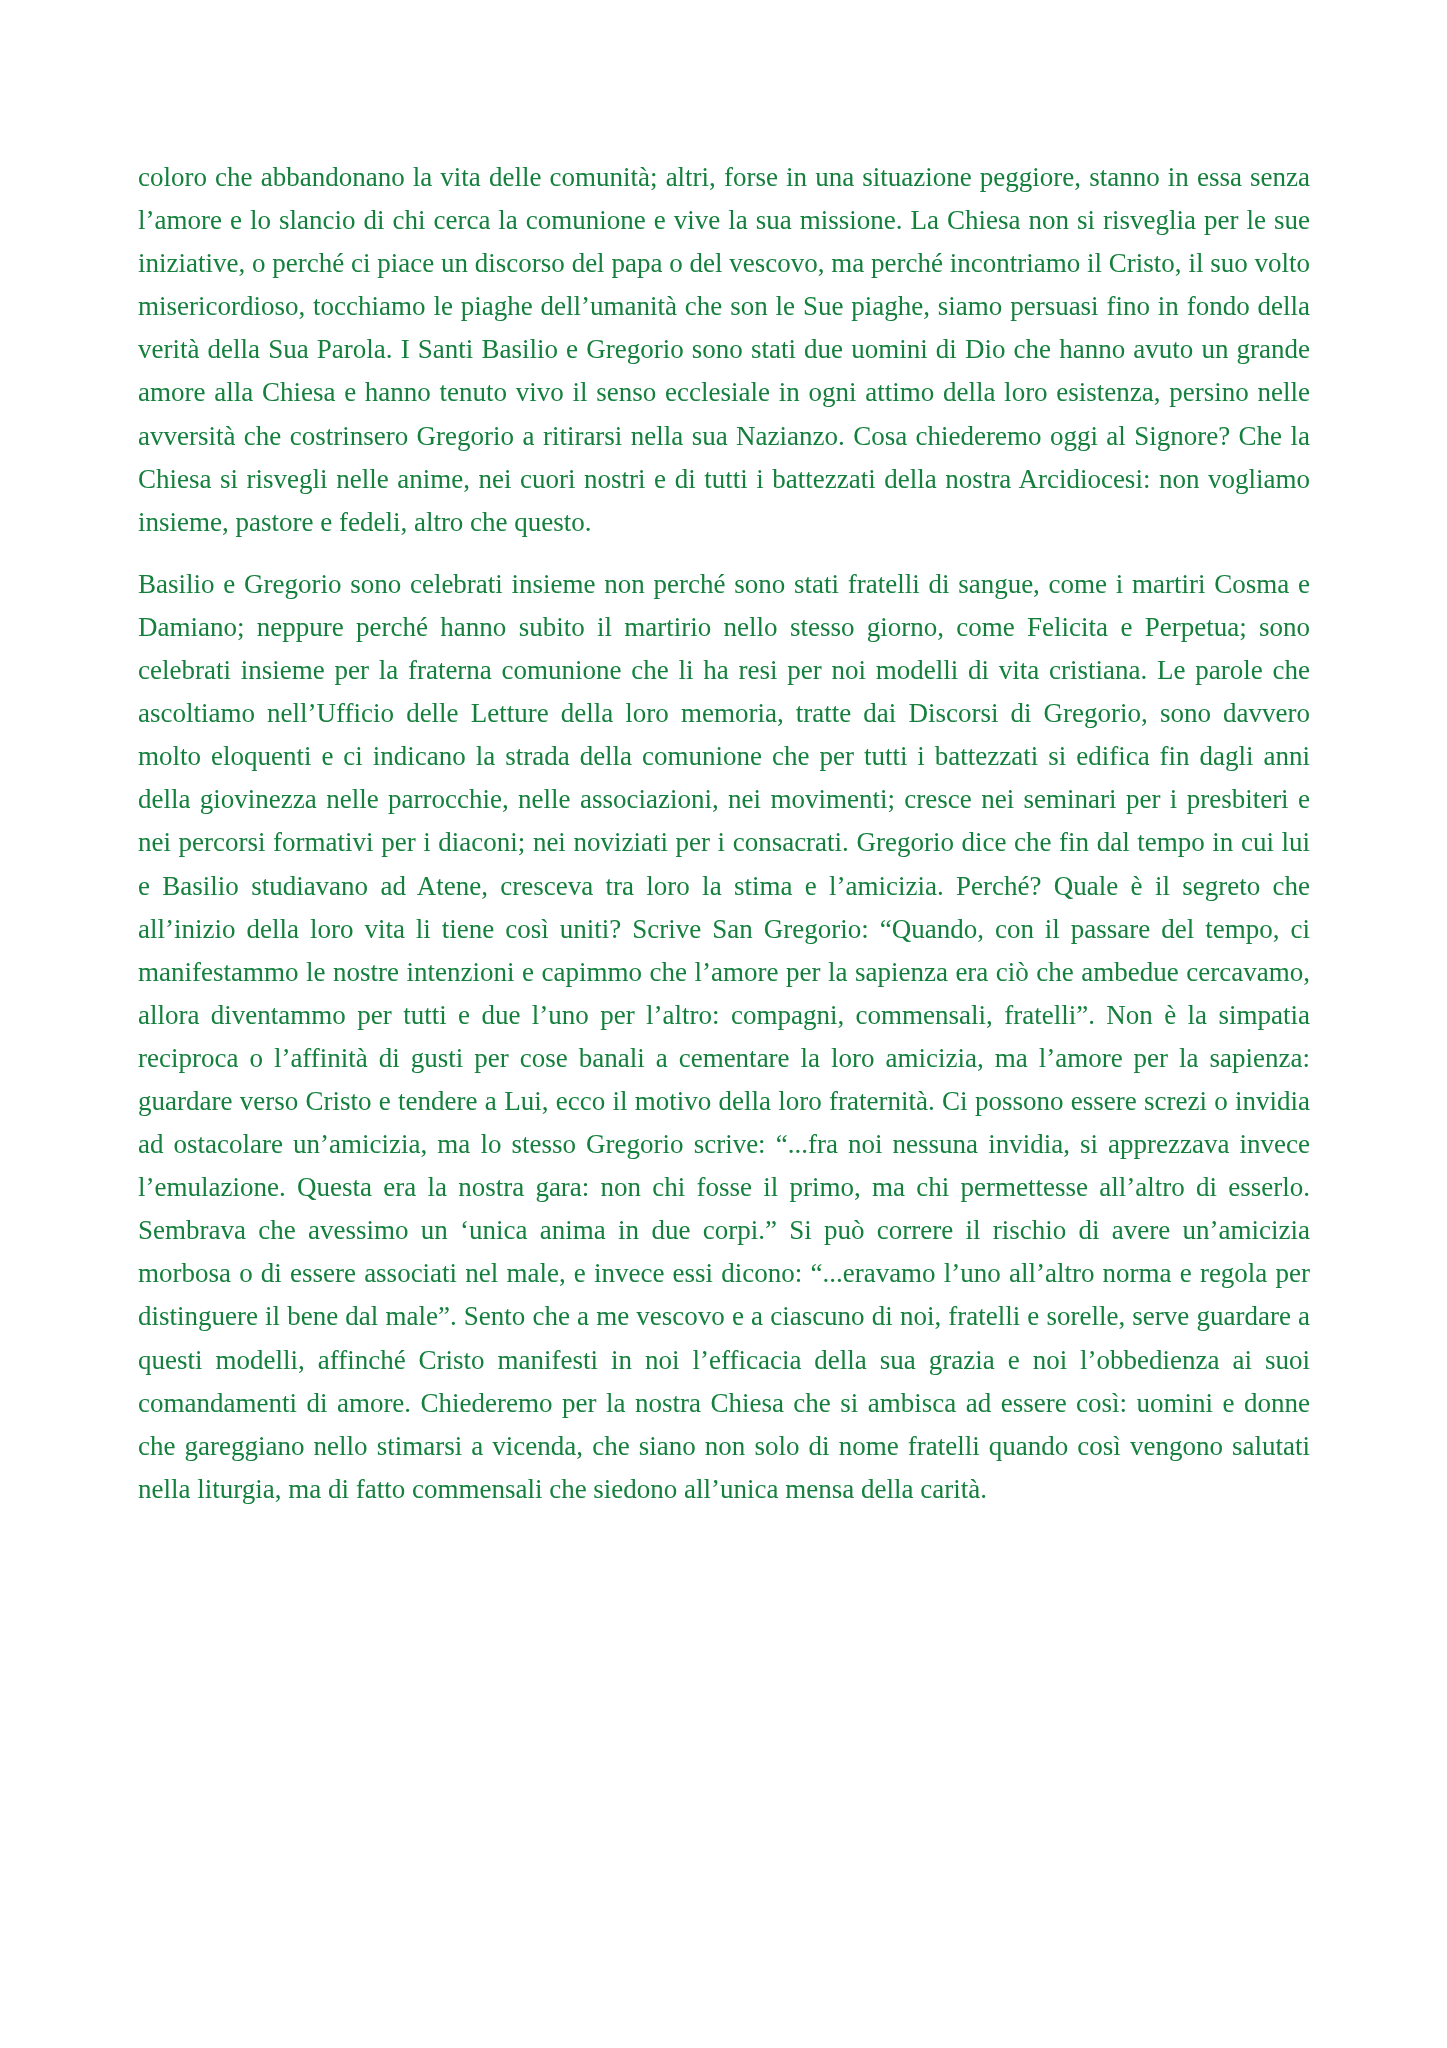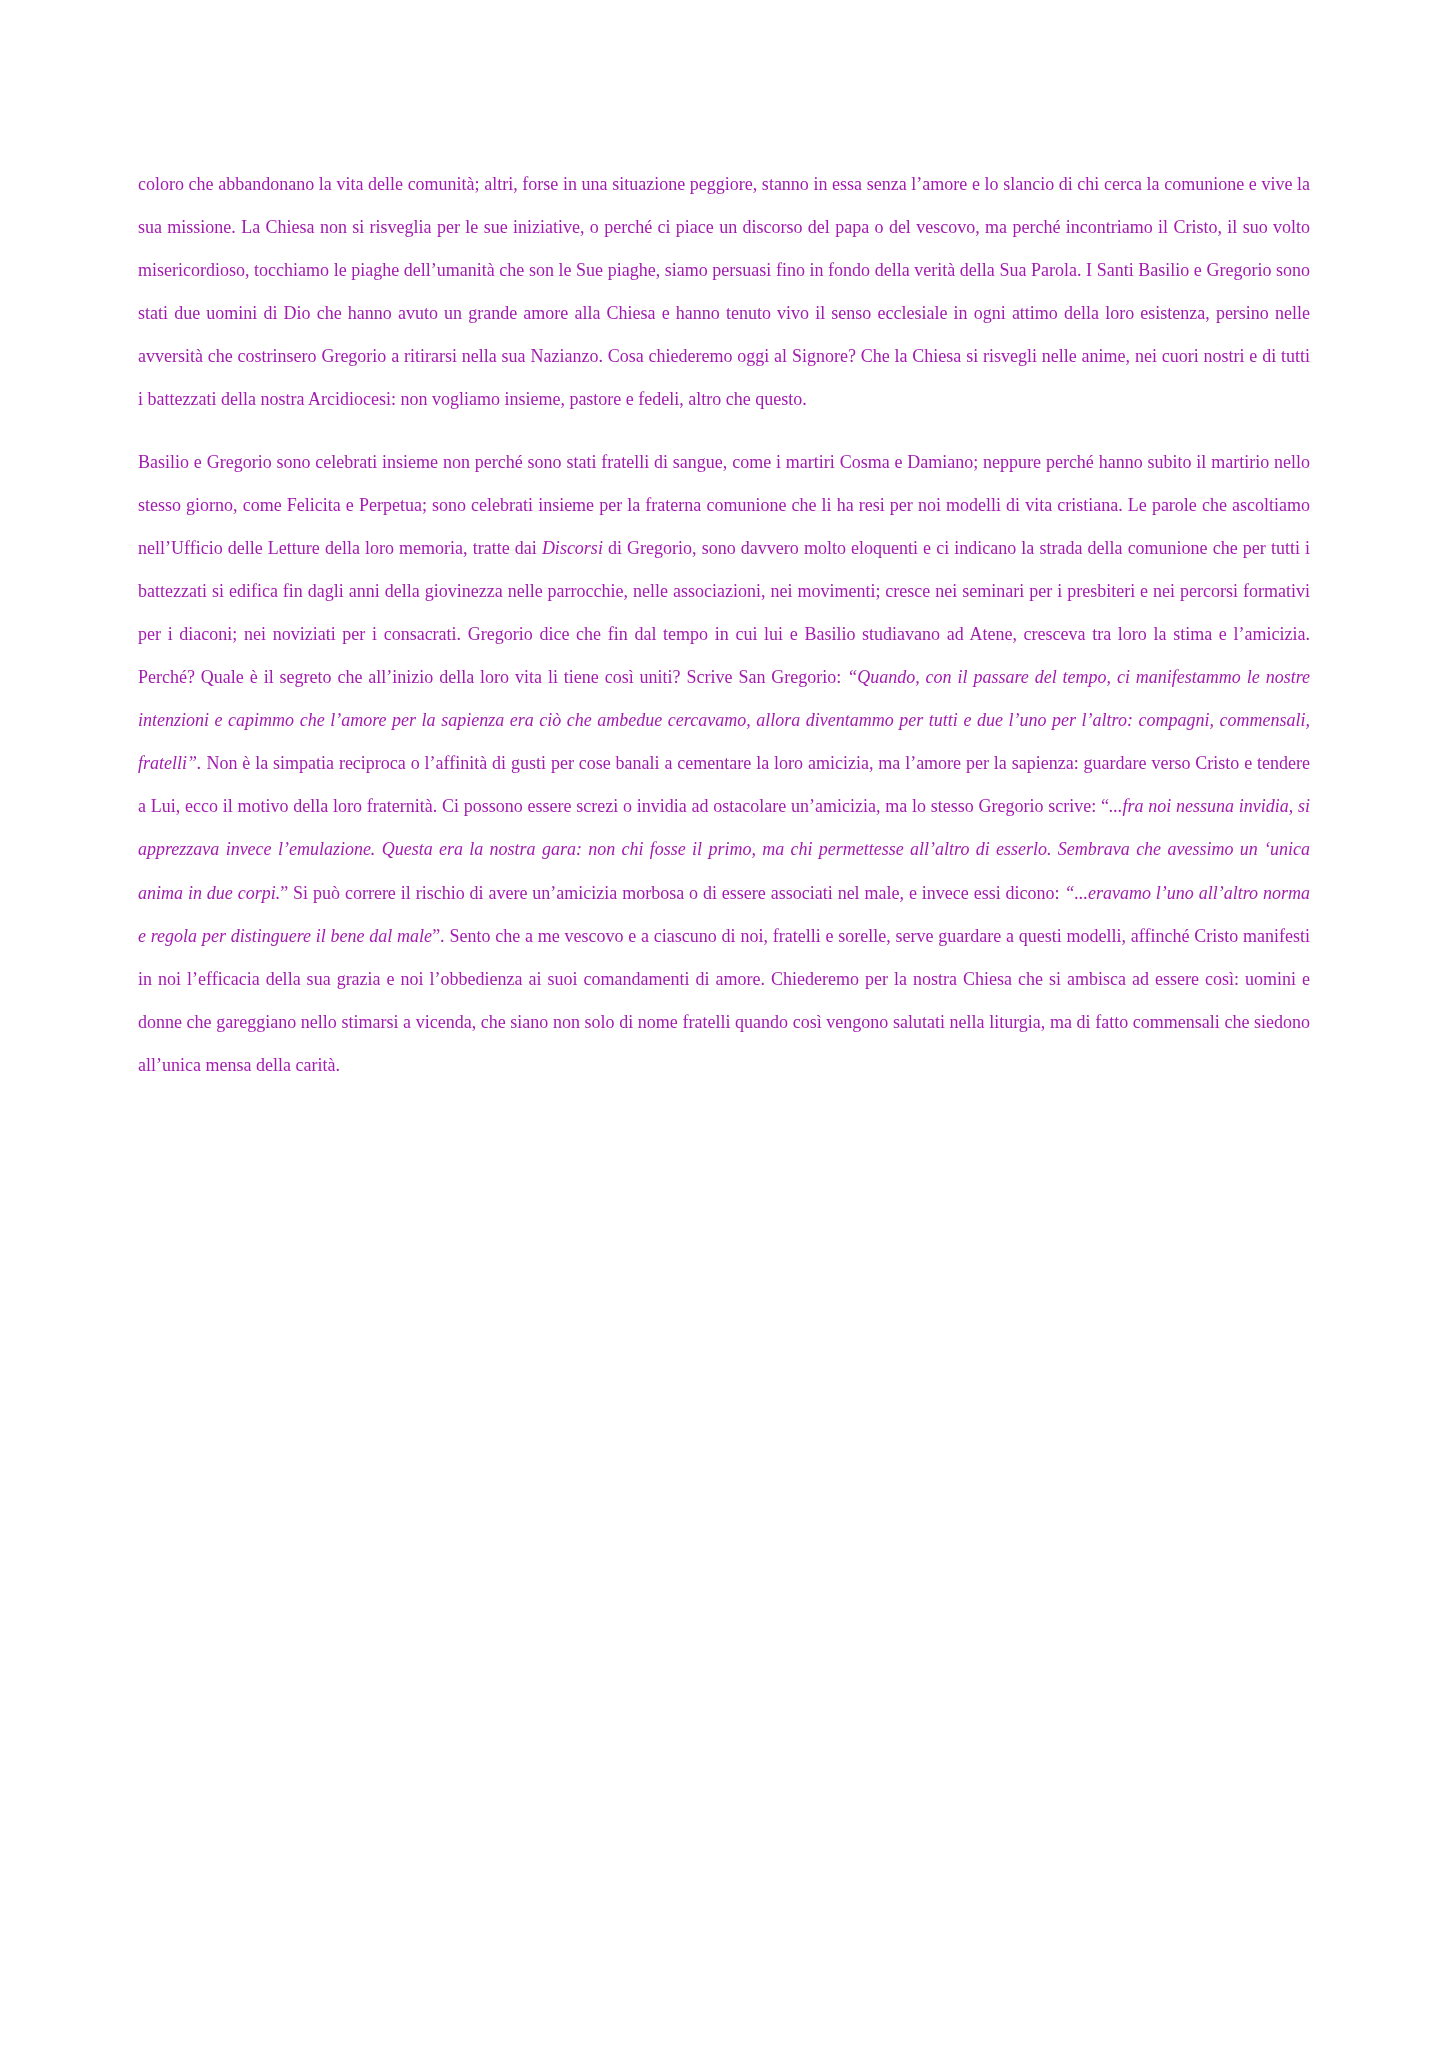--- a/index.html
+++ b/index.html
@@ -17,35 +17,34 @@
       position: absolute;
       left: 0;
       top: 0;
       width: 1447px;
       height: 2048px;
       background: #ffffff;
     }
     .text-column {
       position: absolute;
       left: 138px;
-      top: 163px;
+      top: 156px;
       width: 1172px;
-      color: #a21caf;
+      color: #15803d;
       font-family: "Liberation Serif", "DejaVu Serif", serif;
-      font-size: 18px;
+      font-size: 27px;
       line-height: 43.1px;
     }
     .para {
       margin: 0 0 19px 0;
       text-align: justify;
       text-justify: inter-word;
       hyphens: none;
     }
     .para .it {
-      font-style: italic;
     }
   </style>
 </head>
 <body>
 
 <div class="page">
   <div class="text-column">
     <p class="para"><span>coloro che abbandonano la vita delle comunità; altri, forse in una situazione peggiore, stanno in essa senza l’amore e lo slancio di chi cerca la comunione e vive la sua missione. La Chiesa non si risveglia per le sue iniziative, o perché ci piace un discorso del papa o del vescovo, ma perché incontriamo il Cristo, il suo volto misericordioso, tocchiamo le piaghe dell’umanità che son le Sue piaghe, siamo persuasi fino in fondo della verità della Sua Parola. I Santi Basilio e Gregorio sono stati due uomini di Dio che hanno avuto un grande amore alla Chiesa e hanno tenuto vivo il senso ecclesiale in ogni attimo della loro esistenza, persino nelle avversità che costrinsero Gregorio a ritirarsi nella sua Nazianzo.  Cosa chiederemo oggi al Signore? Che la Chiesa si risvegli nelle anime, nei cuori nostri e di tutti i battezzati della nostra Arcidiocesi: non vogliamo insieme, pastore e fedeli, altro che questo.</span></p>
     <p class="para"><span>Basilio e Gregorio sono celebrati insieme non perché sono stati fratelli di sangue, come i martiri Cosma e Damiano; neppure perché hanno subito il martirio nello stesso giorno, come Felicita e Perpetua; sono celebrati insieme per la fraterna comunione che li ha resi per noi modelli di vita cristiana. Le parole che ascoltiamo nell’Ufficio delle Letture della loro memoria, tratte dai </span><span class="it">Discorsi</span><span> di Gregorio, sono davvero molto eloquenti e ci indicano la strada della comunione che per tutti i battezzati si edifica fin dagli anni della giovinezza nelle parrocchie, nelle associazioni, nei movimenti; cresce nei seminari per i presbiteri e nei percorsi formativi per i diaconi; nei noviziati per i consacrati. Gregorio dice che fin dal tempo in cui lui e Basilio studiavano ad Atene, cresceva tra loro la stima e l’amicizia. Perché? Quale è il segreto che all’inizio della loro vita li tiene così uniti? Scrive San Gregorio: </span><span class="it">“Quando, con il passare del tempo, ci manifestammo le nostre intenzioni e capimmo che l’amore per la sapienza era ciò che ambedue cercavamo, allora diventammo per tutti e due l’uno per l’altro: compagni, commensali, fratelli”.</span><span> Non è la simpatia reciproca o l’affinità di gusti per cose banali a cementare la loro amicizia, ma l’amore per la sapienza: guardare verso Cristo e tendere a Lui, ecco il motivo della loro fraternità. Ci possono essere screzi o invidia ad ostacolare un’amicizia, ma lo stesso Gregorio scrive: “</span><span class="it">...fra noi nessuna invidia, si apprezzava invece l’emulazione. Questa era la nostra gara: non chi fosse il primo, ma chi permettesse all’altro di esserlo. Sembrava che avessimo un ‘unica anima in due corpi.</span><span>” Si può correre il rischio di avere un’amicizia morbosa o di essere associati nel male, e invece essi dicono: </span><span class="it">“...eravamo l’uno all’altro norma e regola per distinguere il bene dal male</span><span>”. Sento che a me vescovo e a ciascuno di noi, fratelli e sorelle, serve guardare a questi modelli, affinché Cristo manifesti in noi l’efficacia della sua grazia e noi l’obbedienza ai suoi comandamenti di amore. Chiederemo per la nostra Chiesa che si ambisca ad essere così: uomini e donne che gareggiano nello stimarsi a vicenda, che siano non solo di nome fratelli quando così vengono salutati nella liturgia, ma di fatto commensali che siedono all’unica mensa della carità.</span></p>
   </div>

